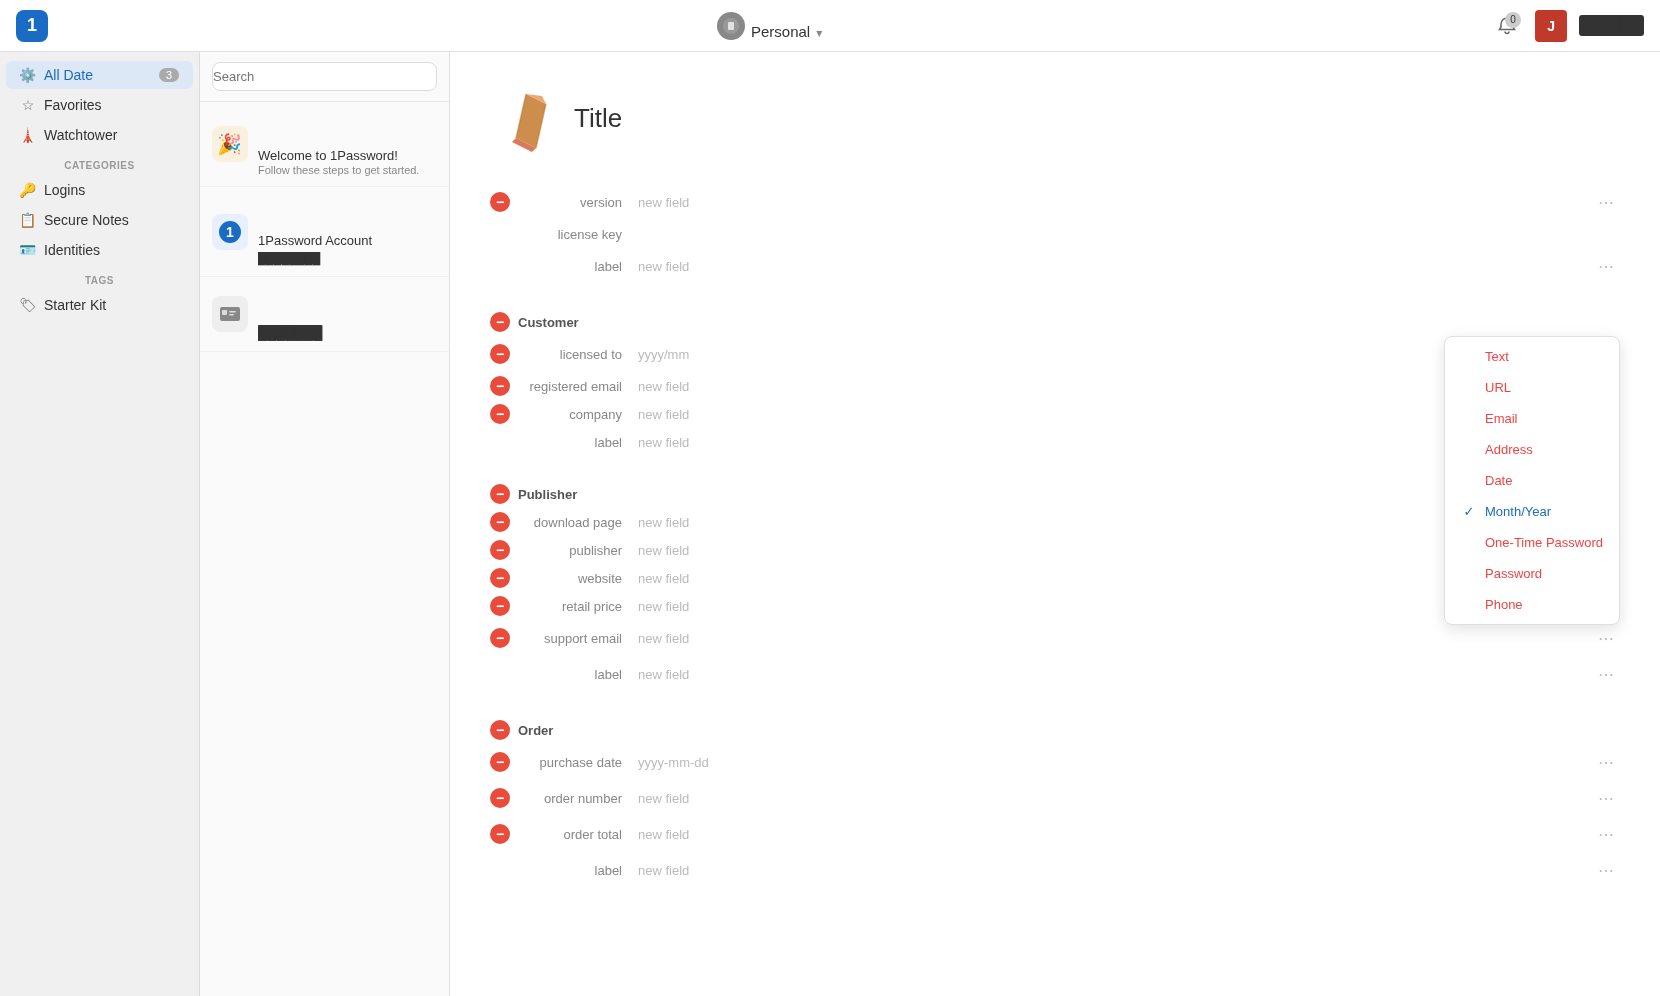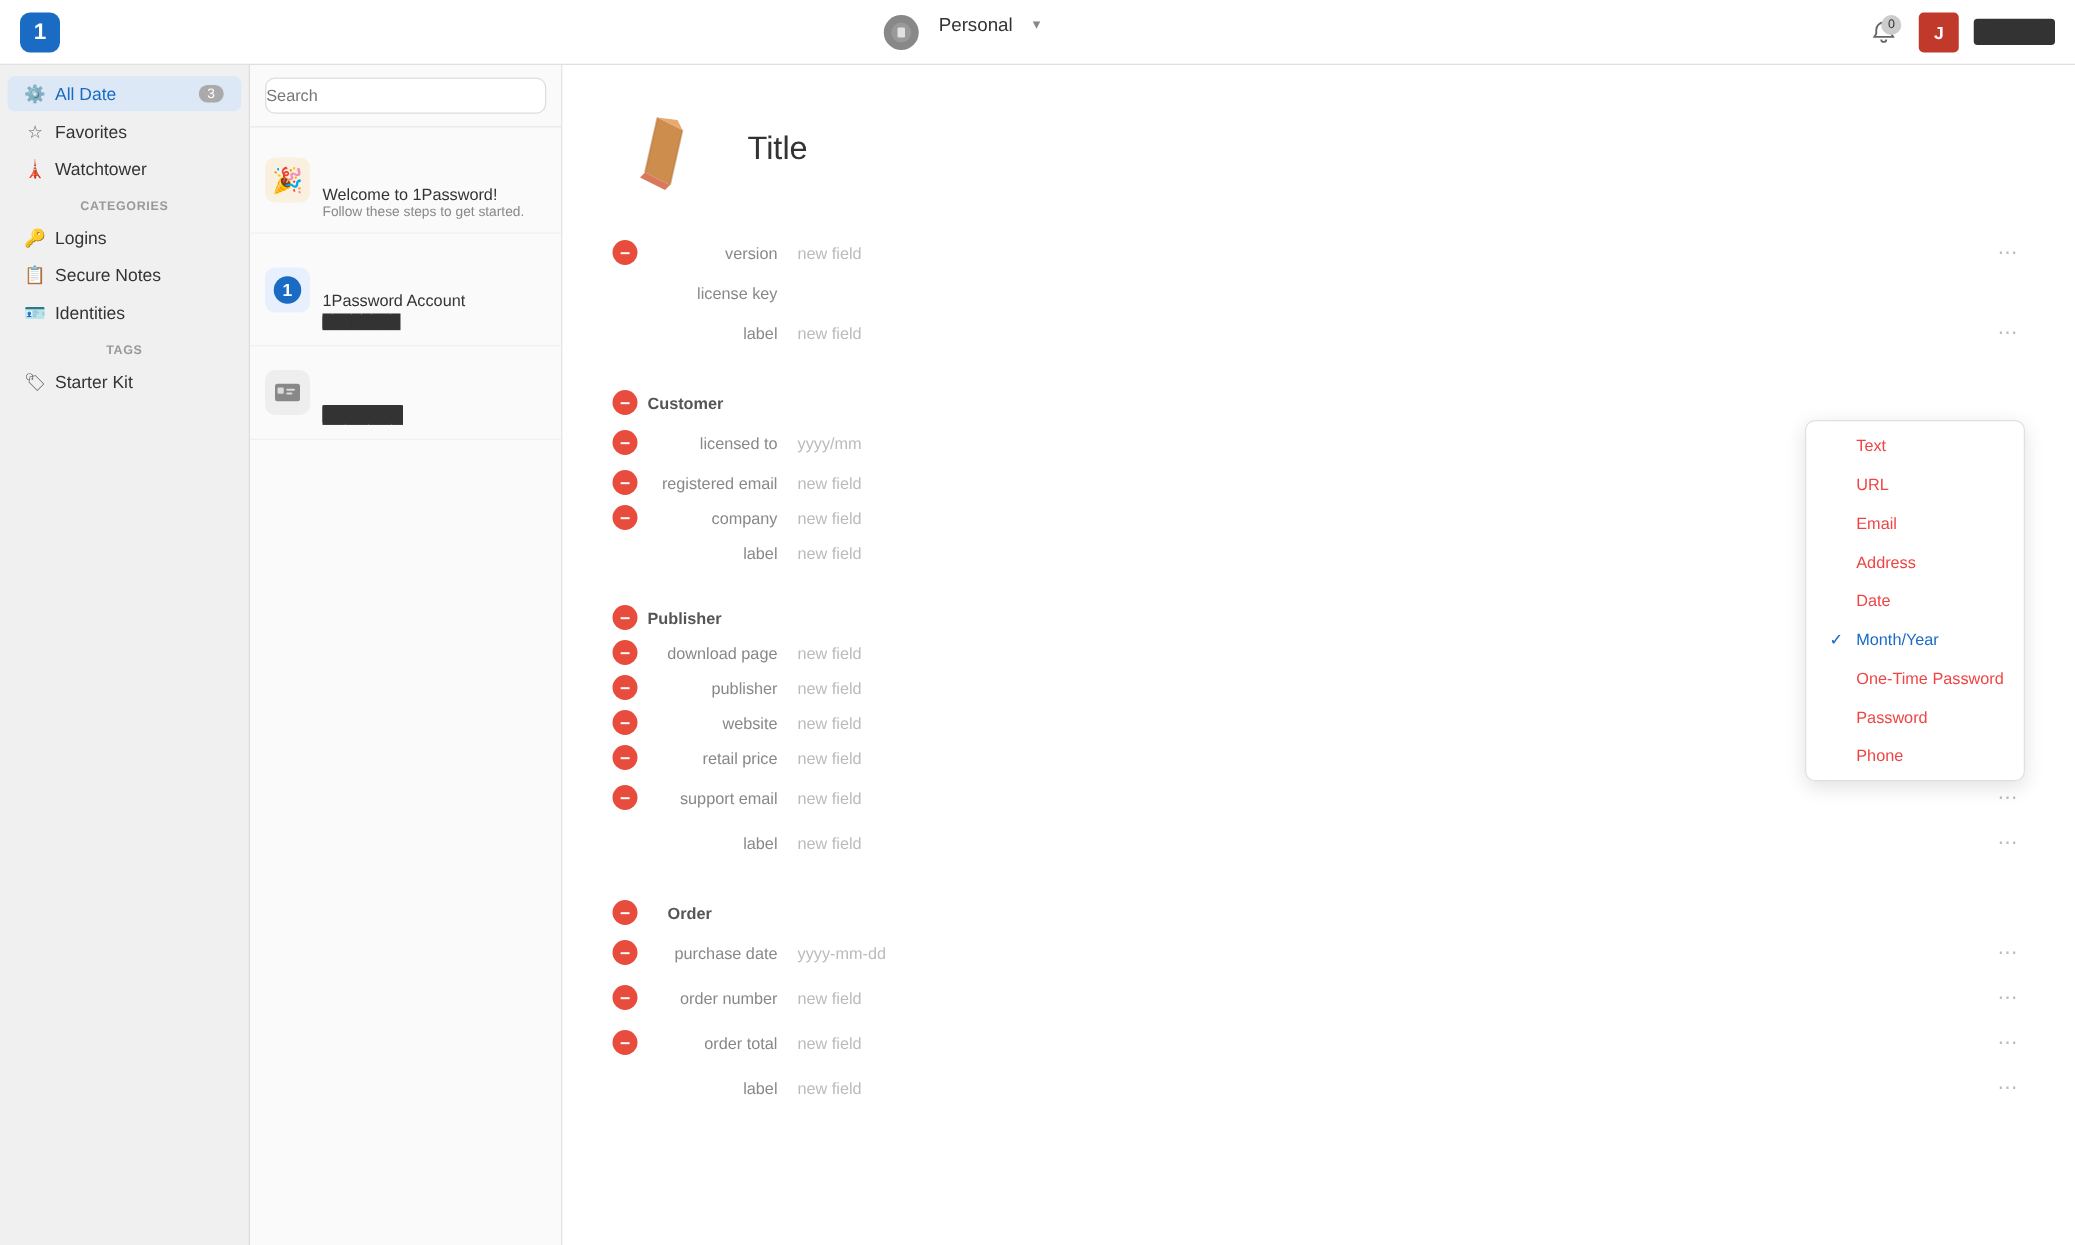--- a/index.html
+++ b/index.html
@@ -10,21 +10,21 @@
       display: flex; align-items: center; justify-content: space-between;
       background: #fff; height: 52px; padding: 0 16px;
       border-bottom: 1px solid #e0e0e0; flex-shrink: 0;
     }
     .topbar-left { display: flex; align-items: center; }
     .app-logo {
       width: 32px; height: 32px; border-radius: 8px;
       background: #1a6bc4; display: flex; align-items: center; justify-content: center;
       color: white; font-weight: bold; font-size: 18px; cursor: pointer;
     }
-    .topbar-center { display: flex; align-items: flex-start; gap: 16px; font-size: 15px; color: #333; cursor: pointer; }
+    .topbar-center { display: flex; align-items: flex-end; gap: 6px; font-size: 15px; color: #333; cursor: pointer; }
     .vault-icon { width: 28px; height: 28px; border-radius: 50%; background: #888; display: flex; align-items: center; justify-content: center; }
     .vault-icon svg { width: 18px; height: 18px; }
     .topbar-right { display: flex; align-items: center; gap: 12px; }
     .notif-btn { width: 32px; height: 32px; display: flex; align-items: center; justify-content: center; cursor: pointer; position: relative; color: #666; }
     .notif-badge { position: absolute; top: 2px; right: 2px; width: 16px; height: 16px; background: #ccc; border-radius: 50%; font-size: 10px; display: flex; align-items: center; justify-content: center; color: #333; }
     .user-avatar { width: 32px; height: 32px; border-radius: 4px; background: #c0392b; display: flex; align-items: center; justify-content: center; color: white; font-weight: bold; font-size: 14px; }
     .user-name-block { background: #333; color: white; padding: 3px 10px; border-radius: 3px; font-size: 13px; }
 
     
     .main-layout { display: flex; flex: 1; overflow: hidden; }
@@ -68,21 +68,21 @@
     }
     .list-item-icon { width: 36px; height: 36px; border-radius: 8px; flex-shrink: 0; display: flex; align-items: center; justify-content: center; font-size: 20px; }
     .list-item-text { flex: 1; margin-top: 36px; }
     .list-item-title { font-size: 13px; font-weight: 500; color: #333; }
     .list-item-subtitle { font-size: 11px; color: #888; margin-top: 1px; }
 
     
     .detail-panel { flex: 1; background: #fff; overflow-y: auto; padding: 30px 40px 40px; position: relative; }
 
     
-    .detail-header { display: flex; align-items: center; gap: 36px; margin-bottom: 30px; }
+    .detail-header { display: flex; align-items: center; gap: 12px; margin-bottom: 30px; }
     .detail-app-icon {
       width: 72px; height: 72px; display: flex; align-items: center; justify-content: center;
       font-size: 48px;
     }
     .detail-title { font-size: 26px; font-weight: 300; color: #333; }
 
     
     .section-block { margin-bottom: 24px; }
     .section-title { font-size: 13px; font-weight: 600; color: #555; margin-bottom: 8px; padding-left: 120px; }
 
@@ -399,21 +399,21 @@
             <span class="dropdown-checkmark"></span>
             <span>Phone</span>
           </div>
         </div>
       </div>
     </div>
 
     <div class="section-block">
       <div class="field-row">
         <div class="field-minus">−</div>
-        <div class="section-title" style="padding-left:0;margin-bottom:0;margin-left:16px;">Order</div>
+        <div class="section-title" style="padding-left:0;margin-bottom:0;">Order</div>
       </div>
 
       <div class="field-row">
         <div class="field-minus">−</div>
         <div class="field-label">purchase date</div>
         <div class="field-value placeholder">yyyy-mm-dd</div>
         <div class="field-options-btn">⋯</div>
       </div>
 
       <div class="field-row">

